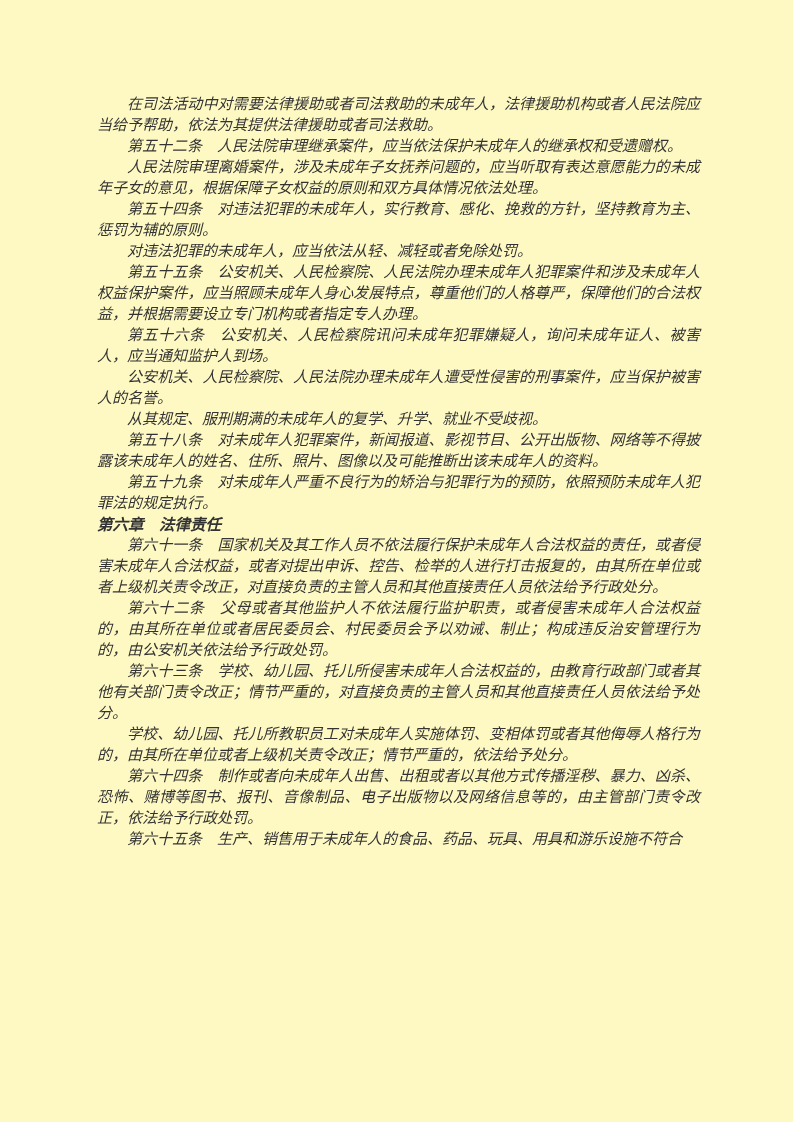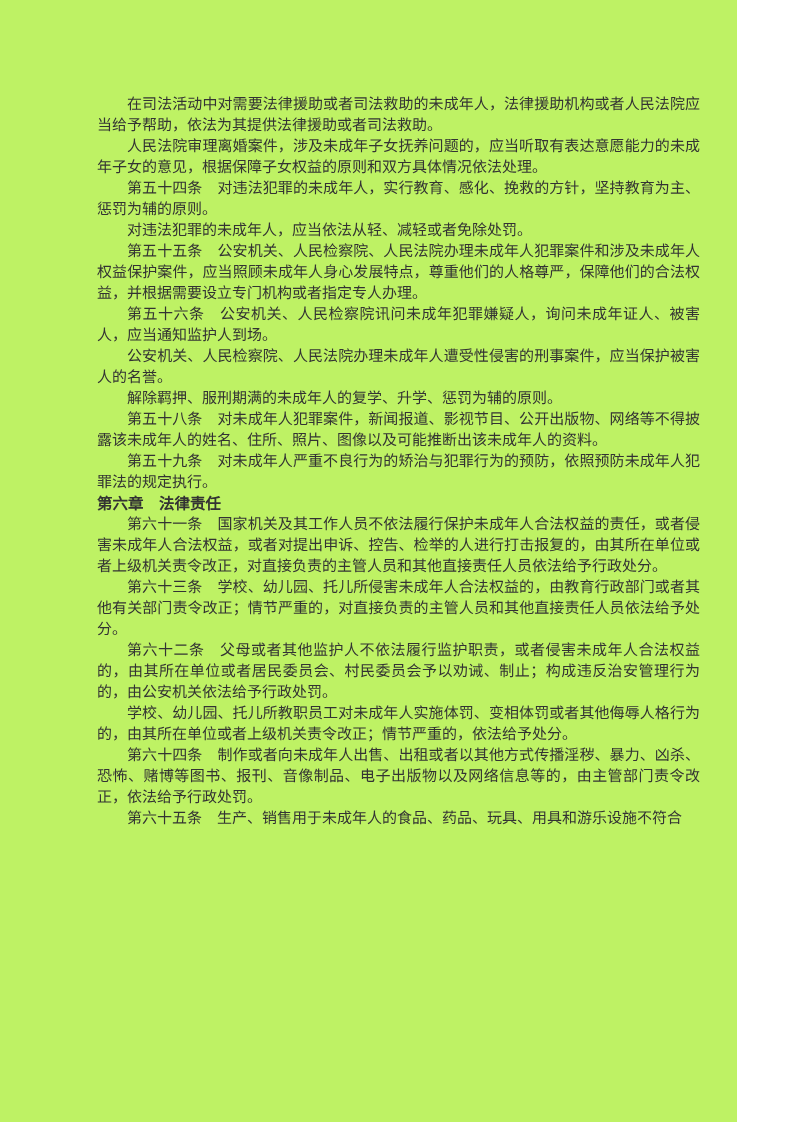--- a/index.html
+++ b/index.html
@@ -7,23 +7,24 @@
     padding: 0;
   }
   body {
     width: 793px;
     height: 1122px;
     background: #ffffff;
     overflow: hidden;
   }
   .page {
     position: relative;
-    width: 737px;
+    width: 793px;
     height: 1122px;
-    background: #bef264;
+    background: #fef9c3;
+    font-style: italic;
   }
   .doc-body {
     position: absolute;
     left: 97px;
     top: 94px;
     width: 603px;
     color: #333333;
     font-family: "Liberation Serif", "DejaVu Serif", serif;
     font-size: 15px;
     line-height: 21px;
@@ -44,30 +45,31 @@
     text-align: left;
     text-indent: 0;
   }
 </style>
 </head>
 <body style="background: rgb(255, 255, 255);">
 
 <div class="page">
   <div class="doc-body" style="color: rgb(51, 51, 51);">
       <p class="para">在司法活动中对需要法律援助或者司法救助的未成年人，法律援助机构或者人民法院应当给予帮助，依法为其提供法律援助或者司法救助。</p>
+      <p class="para">第五十二条　人民法院审理继承案件，应当依法保护未成年人的继承权和受遗赠权。</p>
       <p class="para">人民法院审理离婚案件，涉及未成年子女抚养问题的，应当听取有表达意愿能力的未成年子女的意见，根据保障子女权益的原则和双方具体情况依法处理。</p>
       <p class="para">第五十四条　对违法犯罪的未成年人，实行教育、感化、挽救的方针，坚持教育为主、惩罚为辅的原则。</p>
       <p class="para">对违法犯罪的未成年人，应当依法从轻、减轻或者免除处罚。</p>
       <p class="para">第五十五条　公安机关、人民检察院、人民法院办理未成年人犯罪案件和涉及未成年人权益保护案件，应当照顾未成年人身心发展特点，尊重他们的人格尊严，保障他们的合法权益，并根据需要设立专门机构或者指定专人办理。</p>
       <p class="para">第五十六条　公安机关、人民检察院讯问未成年犯罪嫌疑人，询问未成年证人、被害人，应当通知监护人到场。</p>
       <p class="para">公安机关、人民检察院、人民法院办理未成年人遭受性侵害的刑事案件，应当保护被害人的名誉。</p>
-      <p class="para">解除羁押、服刑期满的未成年人的复学、升学、惩罚为辅的原则。</p>
+      <p class="para">从其规定、服刑期满的未成年人的复学、升学、就业不受歧视。</p>
       <p class="para">第五十八条　对未成年人犯罪案件，新闻报道、影视节目、公开出版物、网络等不得披露该未成年人的姓名、住所、照片、图像以及可能推断出该未成年人的资料。</p>
       <p class="para">第五十九条　对未成年人严重不良行为的矫治与犯罪行为的预防，依照预防未成年人犯罪法的规定执行。</p>
       <h2 class="chapter-heading">第六章　法律责任</h2>
       <p class="para">第六十一条　国家机关及其工作人员不依法履行保护未成年人合法权益的责任，或者侵害未成年人合法权益，或者对提出申诉、控告、检举的人进行打击报复的，由其所在单位或者上级机关责令改正，对直接负责的主管人员和其他直接责任人员依法给予行政处分。</p>
+      <p class="para">第六十二条　父母或者其他监护人不依法履行监护职责，或者侵害未成年人合法权益的，由其所在单位或者居民委员会、村民委员会予以劝诫、制止；构成违反治安管理行为的，由公安机关依法给予行政处罚。</p>
       <p class="para">第六十三条　学校、幼儿园、托儿所侵害未成年人合法权益的，由教育行政部门或者其他有关部门责令改正；情节严重的，对直接负责的主管人员和其他直接责任人员依法给予处分。</p>
-      <p class="para">第六十二条　父母或者其他监护人不依法履行监护职责，或者侵害未成年人合法权益的，由其所在单位或者居民委员会、村民委员会予以劝诫、制止；构成违反治安管理行为的，由公安机关依法给予行政处罚。</p>
       <p class="para">学校、幼儿园、托儿所教职员工对未成年人实施体罚、变相体罚或者其他侮辱人格行为的，由其所在单位或者上级机关责令改正；情节严重的，依法给予处分。</p>
       <p class="para">第六十四条　制作或者向未成年人出售、出租或者以其他方式传播淫秽、暴力、凶杀、恐怖、赌博等图书、报刊、音像制品、电子出版物以及网络信息等的，由主管部门责令改正，依法给予行政处罚。</p>
       <p class="para">第六十五条　生产、销售用于未成年人的食品、药品、玩具、用具和游乐设施不符合</p>
     </div>
 </div>
 
 </body></html>

